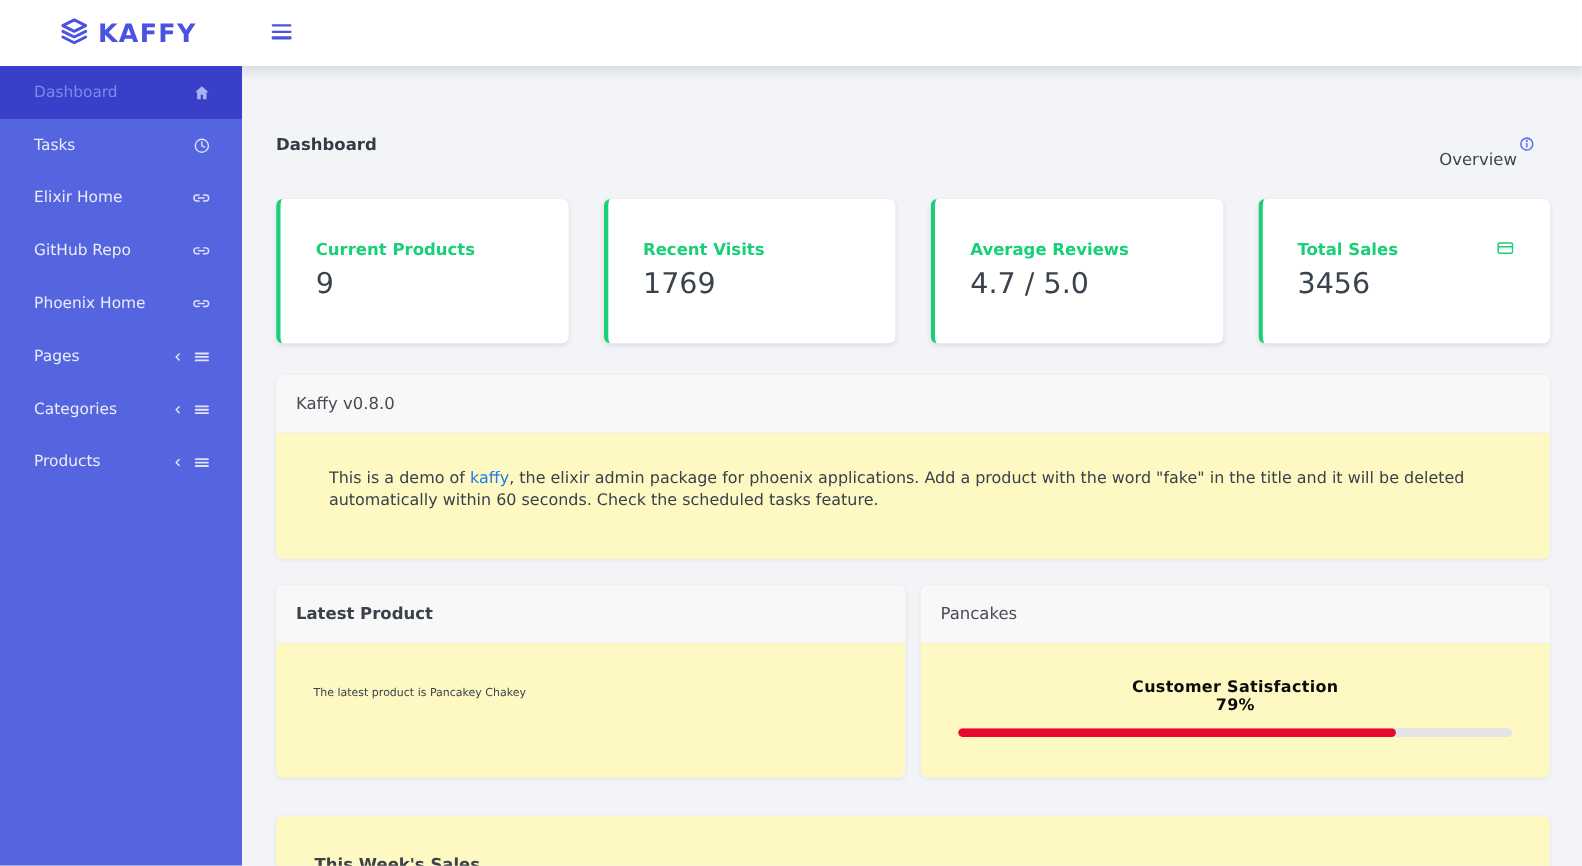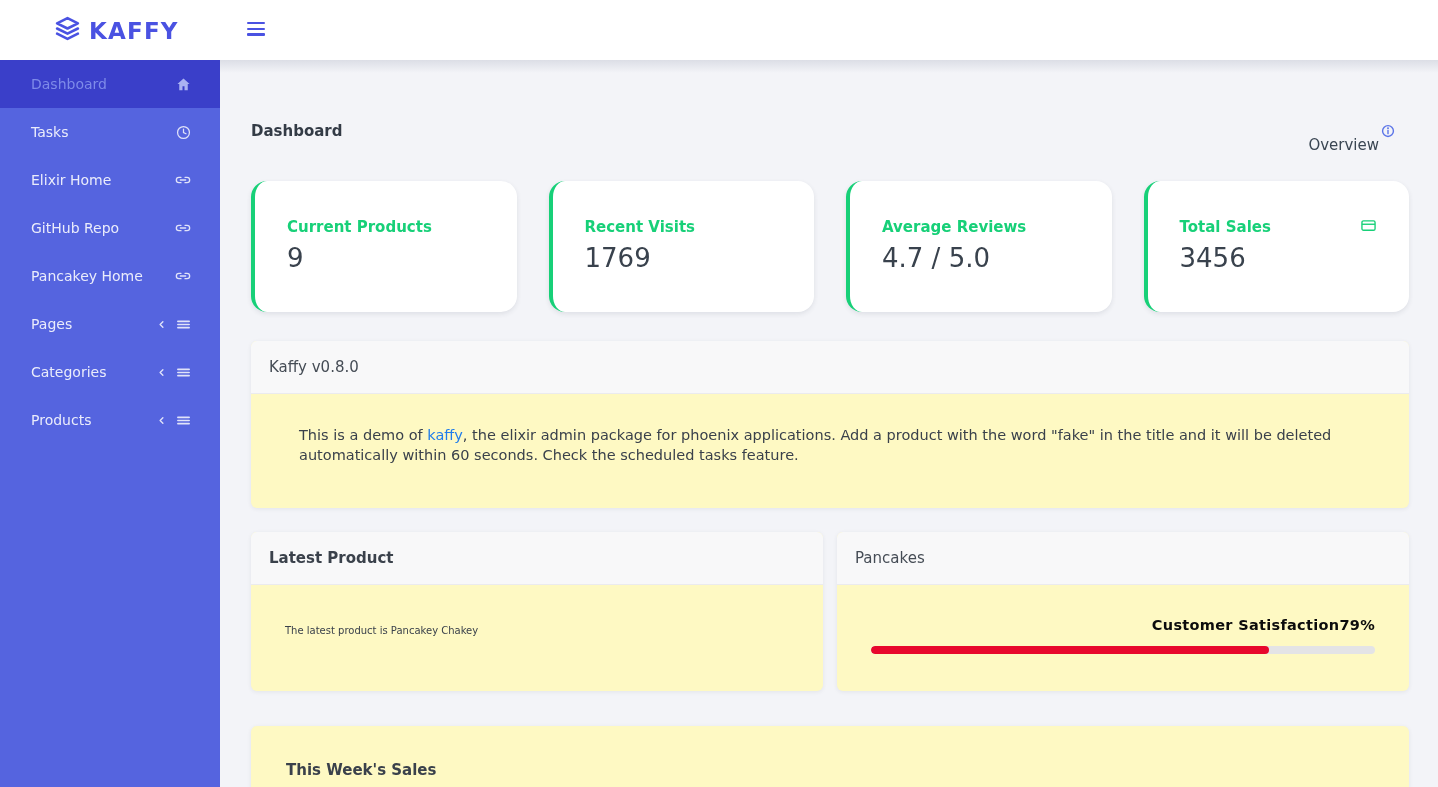--- a/index.html
+++ b/index.html
@@ -41,21 +41,21 @@
     content:""; position:absolute; left:0; right:0; top:0; height:13px;
     background:linear-gradient(#dcdee6, rgba(243,244,248,0)); pointer-events:none;
   }
   .title-row { padding-top:47px; display:flex; justify-content:space-between; align-items:center; }
   .page-title { font-size:15px; font-weight:700; color:#333b46; }
   .overview { display:flex; align-items:center; gap:2px; margin-right:14px; }
   .overview-label { font-size:15px; color:#3a4653;margin-top:29px; }
   
   .stats-row { margin-top:27px; display:flex; gap:32px; }
   .stat-card {
-    flex:1; height:131px; background:#fff; border-radius:16px;
+    flex:1; height:131px; background:#fff; border-radius:6px;
     border-left:4px solid #17d078;
     box-shadow:0 2px 5px rgba(40,50,70,0.10);
     padding:37px 0 0 32px; position:relative;
   }
   .stat-title { font-size:15px; font-weight:700; color:#17d078; }
   .stat-value { font-size:26px; font-weight:500; color:#39424d; margin-top:7px; }
   .cc-icon { position:absolute; top:37px; right:33px; }
   
   .panel { background:#fef9c3; border-radius:6px; box-shadow:0 1px 4px rgba(40,50,70,0.08); }
   .panel-header {
@@ -65,21 +65,21 @@
   }
   .panel-header.bold { font-weight:700; color:#3a414b; }
   .info-panel { margin-top:29px; }
   .info-body { padding:32px 48px 43px; font-size:14.5px; line-height:19.5px; color:#3a414b; }
   .link { color:#1f7ceb; text-decoration:none; cursor:pointer; }
   
   .two-col { margin-top:24px; display:flex; gap:14px; }
   .two-col .panel { flex:1; }
   .latest-body { padding:40px 34px; font-size:10px; color:#3a414b; height:103px; }
   .sat-body { padding:32px 34px 37px; }
-  .sat-row { display:flex; justify-content:flex-end; align-items:center; }
+  .sat-row { display:flex; justify-content:space-between; align-items:center;flex-direction:column; }
   .sat-label, .sat-value { font-size:14.5px; font-weight:700; color:#0c0c0c; letter-spacing:0.3px; }
   .progress-track { margin-top:13px; height:8px; border-radius:4px; background:#e4e4e6; overflow:hidden; }
   .progress-fill { height:100%; border-radius:4px; background:#e8082c; }
   
   .sales-panel { margin-top:35px; height:190px; position:relative; padding:35px 35px; }
   .sales-title { font-size:15px; font-weight:700; color:#3a414b; position:relative; z-index:2; }
   .sales-blob {
     position:absolute; left:168px; top:58px; width:600px; height:120px;
     background:radial-gradient(ellipse at 50% 60%, rgba(110,115,128,0.16), rgba(110,115,128,0) 68%);
     pointer-events:none; z-index:1;
@@ -152,21 +152,21 @@
       <svg width="16" height="16" viewBox="0 0 24 24" fill="none" stroke="currentColor" stroke-width="2" stroke-linecap="round">
         <path d="M15 8h3a4 4 0 0 1 0 8h-3"></path>
             <path d="M9 16H6a4 4 0 0 1 0-8h3"></path>
             <line x1="8" y1="12" x2="16" y2="12"></line>
       </svg>
         </span>
       </span>
   </div>
 
   <div class="side-item">
-    <span>Pancakey Home</span>
+    <span>Phoenix Home</span>
     <span class="icons">
         <span>
       <svg width="16" height="16" viewBox="0 0 24 24" fill="none" stroke="currentColor" stroke-width="2" stroke-linecap="round">
         <path d="M15 8h3a4 4 0 0 1 0 8h-3"></path>
             <path d="M9 16H6a4 4 0 0 1 0-8h3"></path>
             <line x1="8" y1="12" x2="16" y2="12"></line>
       </svg>
         </span>
       </span>
   </div>

